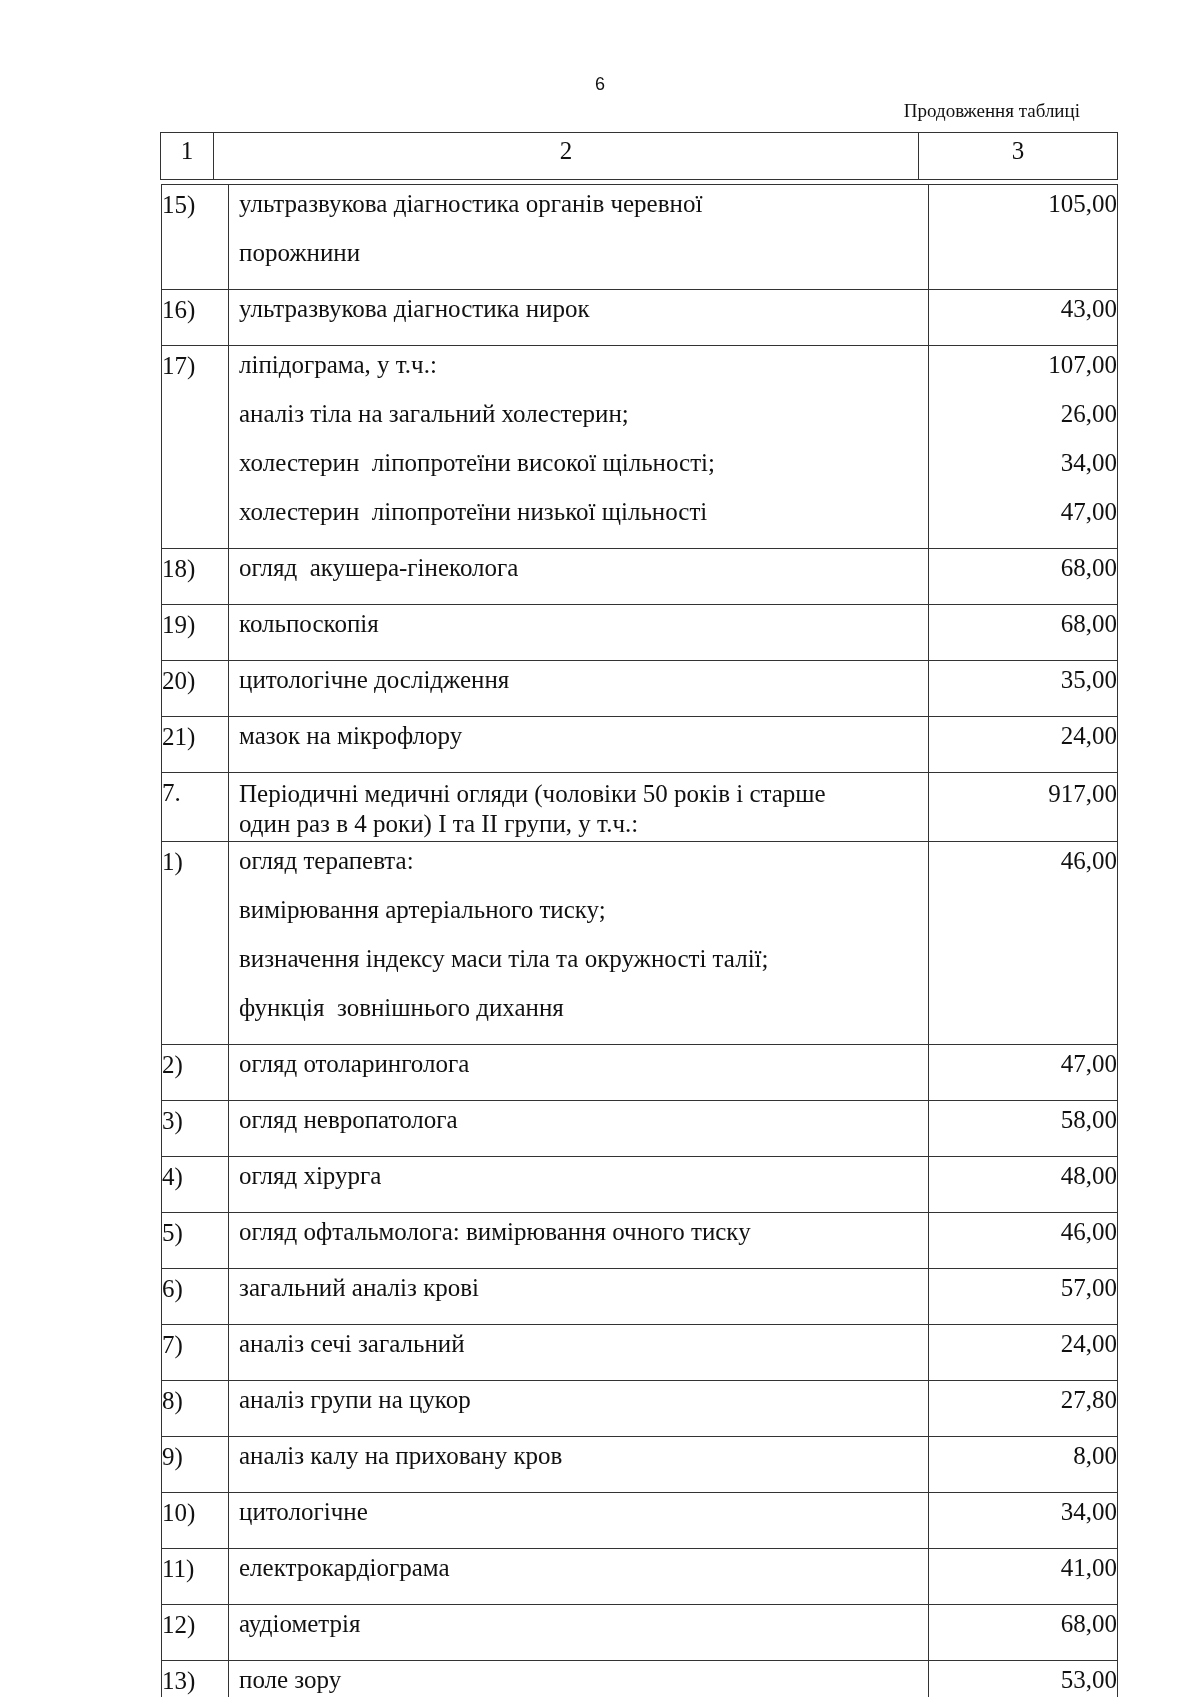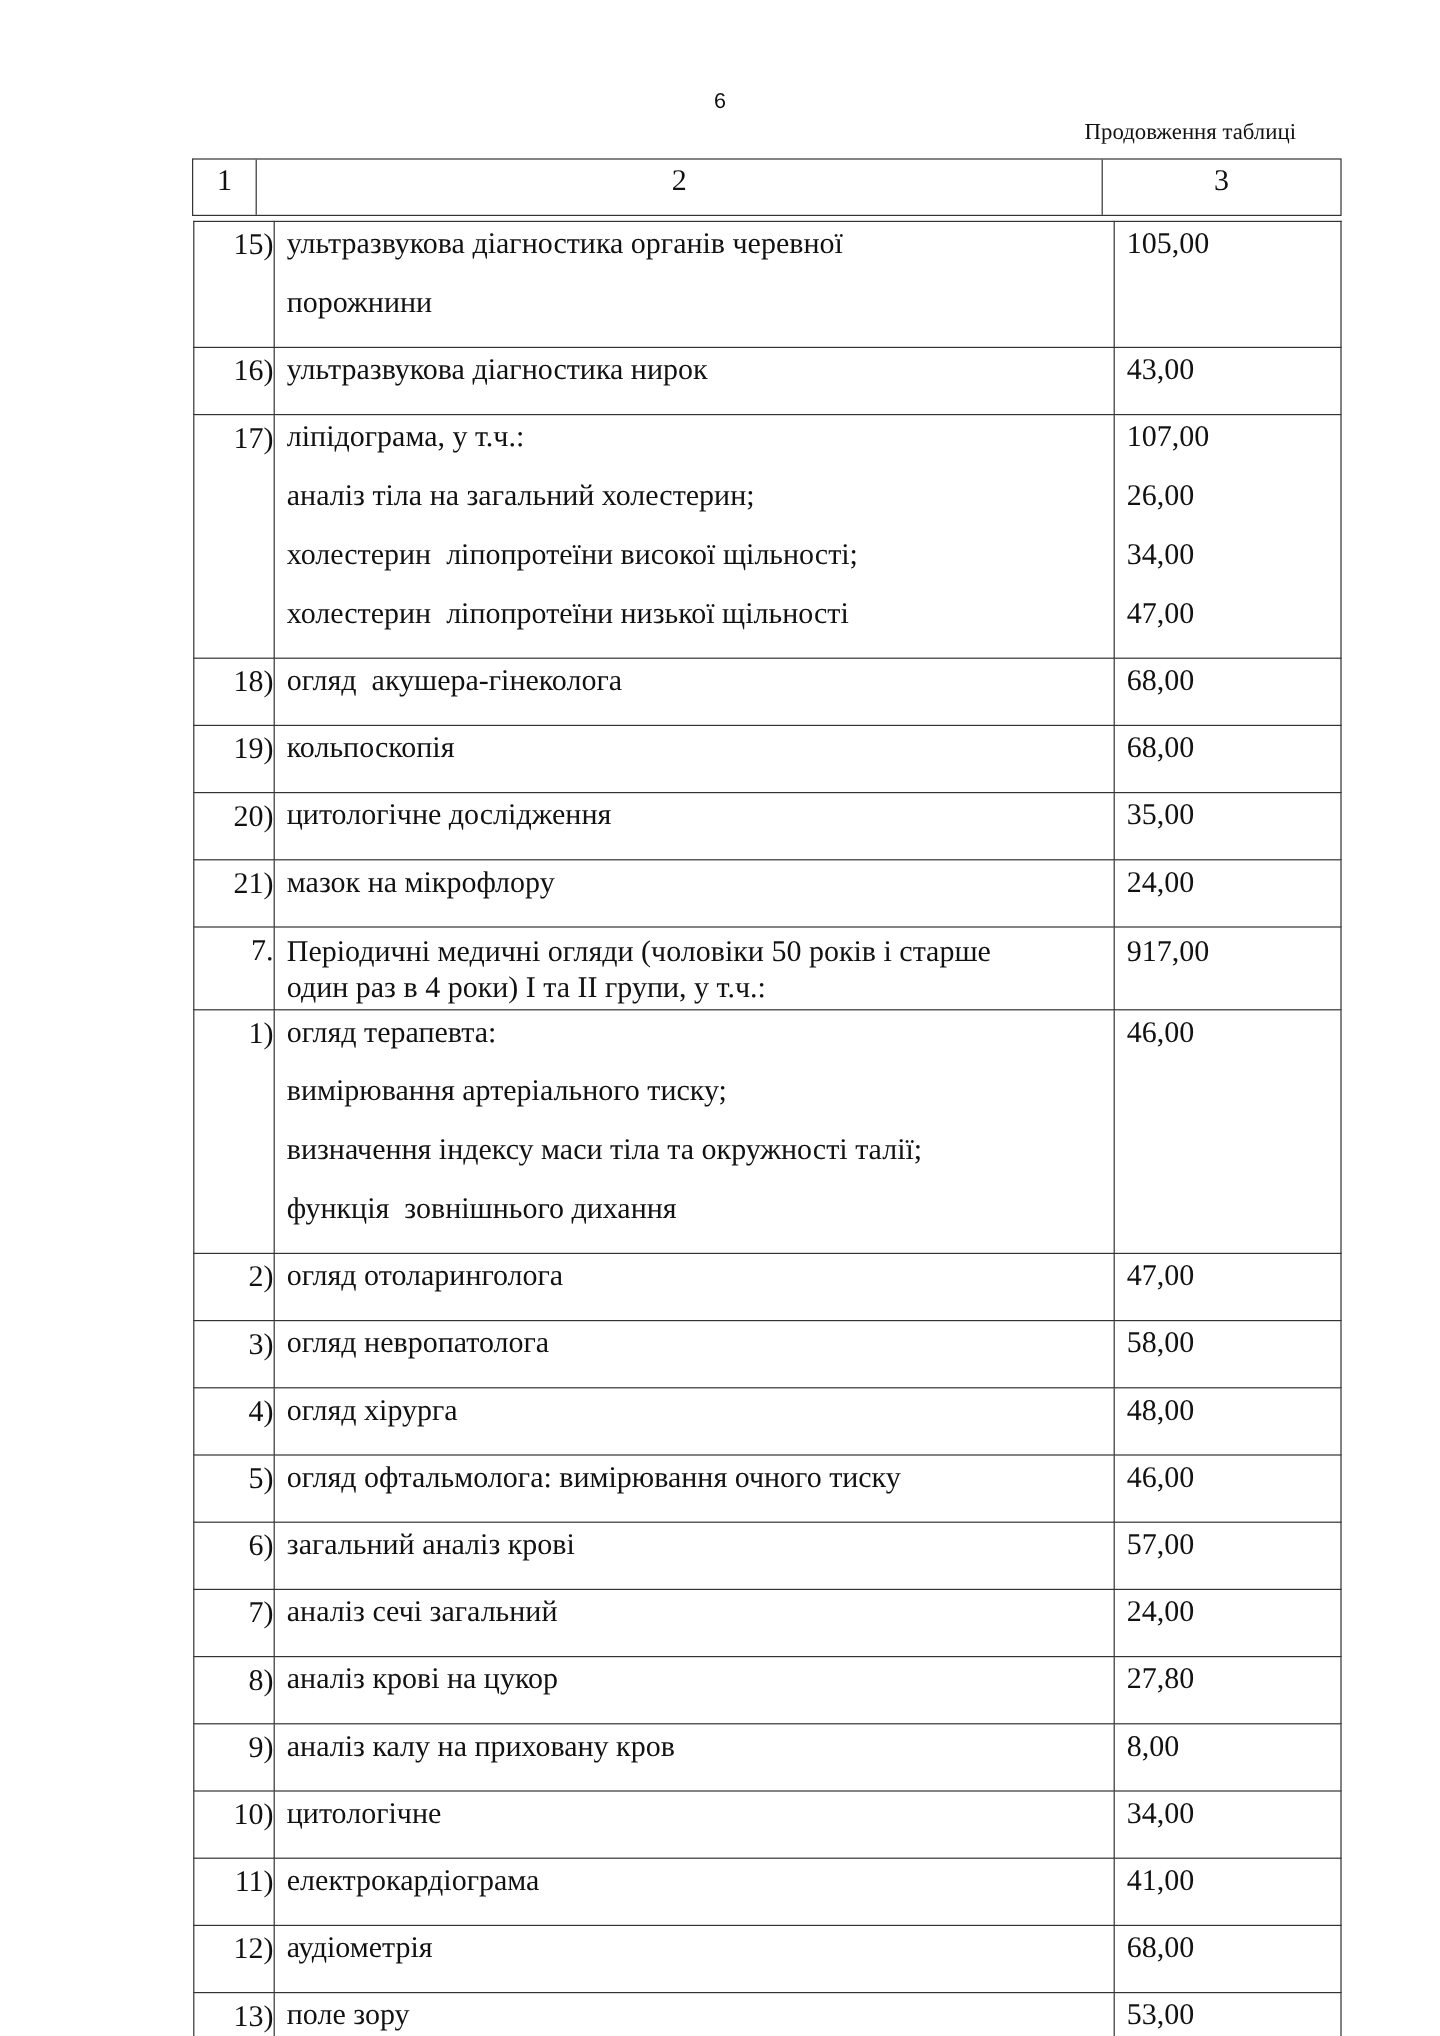--- a/index.html
+++ b/index.html
@@ -10,23 +10,23 @@
   .continuation { position: absolute; top: 100px; right: 120px; font-size: 19px; }
   .hdr { position: absolute; top: 132px; left: 160px; width: 958px; height: 48px;
          border: 1.5px solid #333; box-sizing: border-box; display: flex; }
   .hdr div { font-size: 25px; text-align: center; padding-top: 4px; box-sizing: border-box; }
   .hdr .h1 { width: 53px; border-right: 1.5px solid #333; }
   .hdr .h2 { width: 705px; border-right: 1.5px solid #333; }
   .hdr .h3 { flex: 1; }
   table.main { position: absolute; top: 184px; left: 161px; width: 957px;
                border-collapse: collapse; font-size: 25px; }
   table.main td { border: 1.5px solid #333; vertical-align: top; padding: 0; }
-  td.num { width: 66px; text-align: right; padding-top: 6px !important; }
+  td.num { width: 66px; text-align: left; padding-top: 6px !important; }
   td.desc { width: 689px; padding: 6px 0 0 10px !important; }
-  td.val { text-align: left; padding-top: 6px !important; padding-left: 10px !important; }
+  td.val { text-align: right; padding-top: 6px !important; padding-left: 10px !important; }
   .line { height: 49px; line-height: 26px; white-space: pre; }
   .tight .line { height: auto; line-height: 30px; }
   .tight td.desc { padding-bottom: 2px !important; }
 </style>
 </head>
 <body>
 
 <div class="page-num">6</div>
 <div class="continuation">Продовження таблиці</div>
 
@@ -180,21 +180,21 @@
         <td class="desc">
           <div class="line">аналіз сечі загальний</div>
         </td>
         <td class="val">
           <div class="line">24,00</div>
         </td>
       </tr>
       <tr>
         <td class="num">8)</td>
         <td class="desc">
-          <div class="line">аналіз крові на цукор</div>
+          <div class="line">аналіз групи на цукор</div>
         </td>
         <td class="val">
           <div class="line">27,80</div>
         </td>
       </tr>
       <tr>
         <td class="num">9)</td>
         <td class="desc">
           <div class="line">аналіз калу на приховану кров</div>
         </td>

